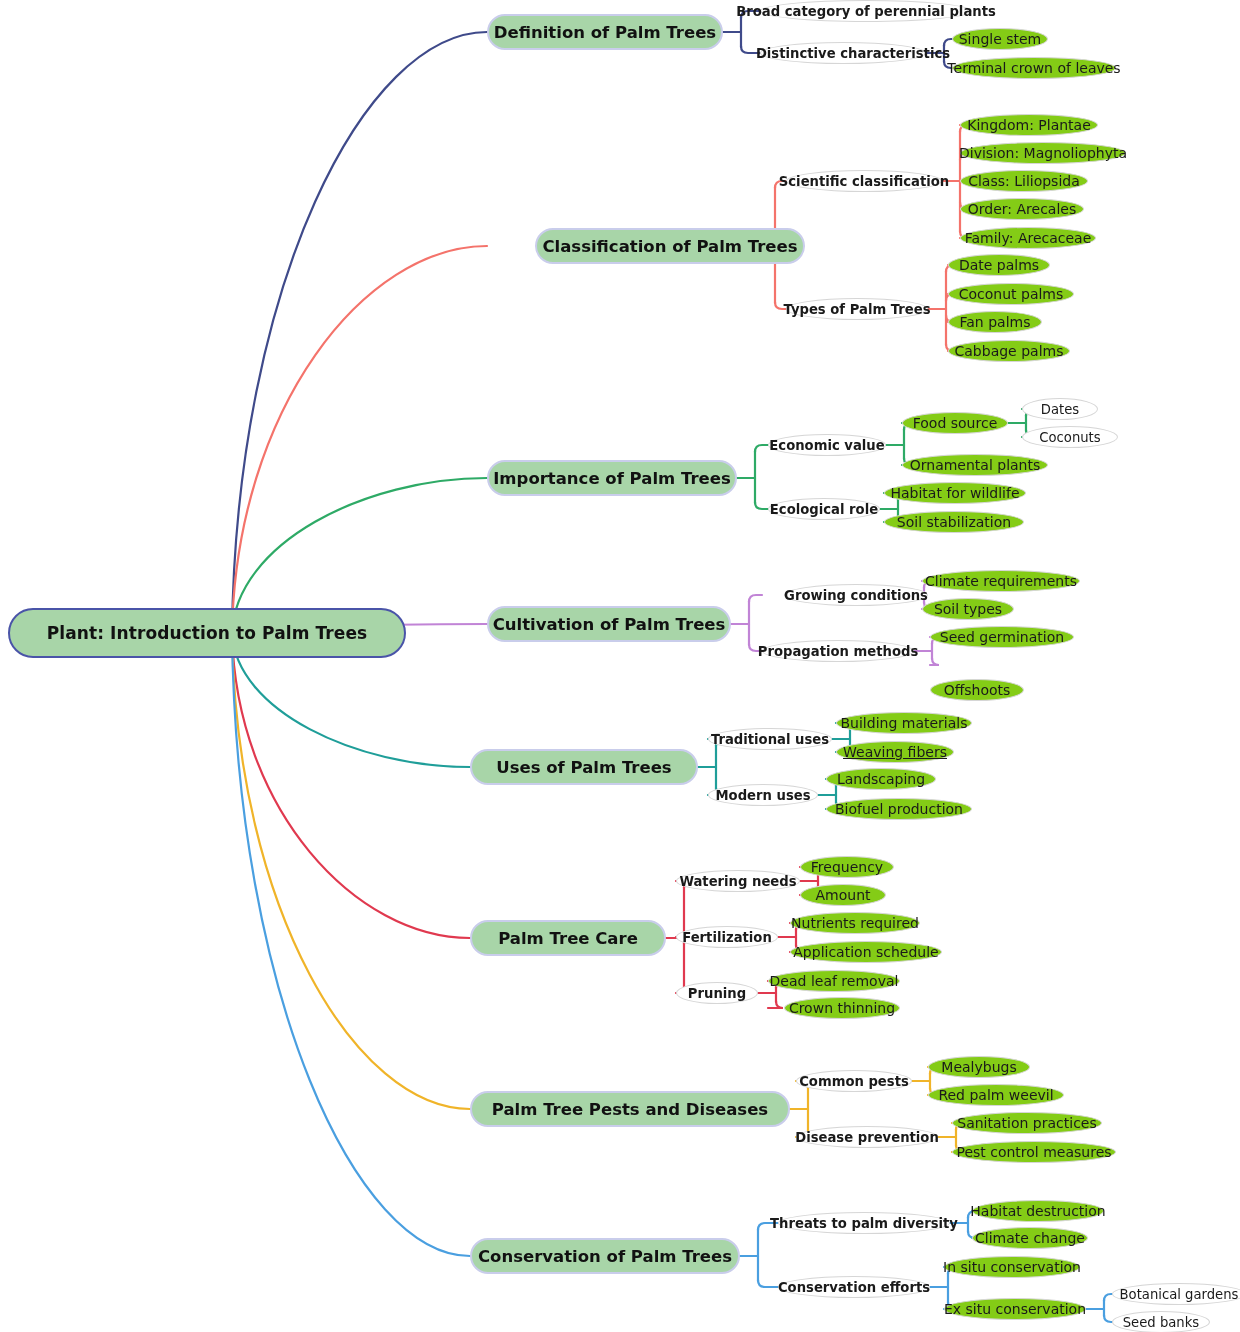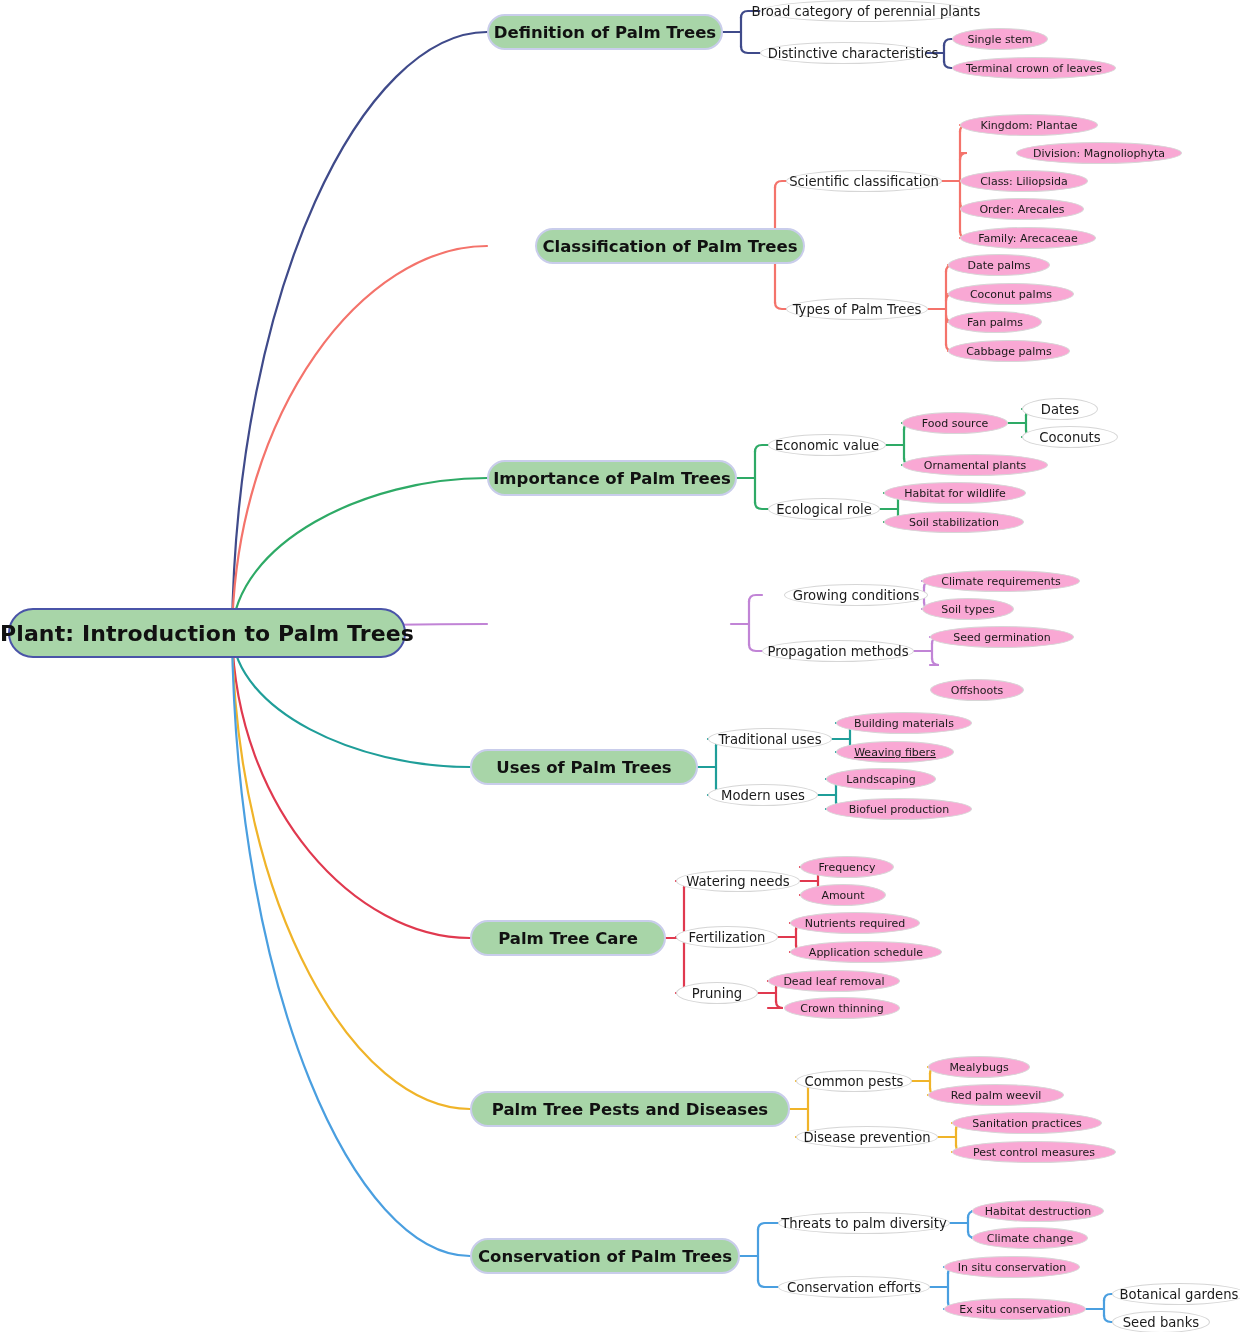--- a/index.html
+++ b/index.html
@@ -39,46 +39,46 @@
     align-items: center;
     justify-content: center;
     white-space: nowrap;
   }
   .node-root {
     background: #a8d5a8;
     border: 2.5px solid #4a54a8;
     border-radius: 28px;
     color: #111111;
     font-weight: bold;
-    font-size: 22px;
+    font-size: 17px;
     letter-spacing: 0.1px;
   }
   .node-l1 {
     background: #a8d5a8;
     border: 2.5px solid #c9cdeb;
     border-radius: 22px;
     color: #111111;
     font-weight: bold;
     font-size: 16.5px;
   }
   .node-l2 {
     background: #ffffff;
     border: 1.6px solid #d6d6d6;
     border-radius: 50%;
     color: #1a1a1a;
-    font-weight: normal;
+    font-weight: bold;
     font-size: 13.2px;
   }
   .node-l3 {
-    background: #f9a8d4;
+    background: #84cc16;
     border: 1.6px solid #d6d6d6;
     border-radius: 50%;
     color: #1a1a1a;
     font-weight: normal;
-    font-size: 11px;
+    font-size: 14px;
   }
   .node-l4 {
     background: #ffffff;
     border: 1.6px solid #d6d6d6;
     border-radius: 50%;
     color: #1a1a1a;
     font-weight: normal;
     font-size: 13.2px;
   }
 </style>
@@ -209,38 +209,39 @@
   <div id="node-layer">
       <div class="node node-root" style="left: 8px; top: 608px; width: 398px; height: 50px;">Plant: Introduction to Palm Trees</div>
       <div class="node node-l1" style="left: 487px; top: 14px; width: 236px; height: 36px;">Definition of Palm Trees</div>
       <div class="node node-l2" style="left: 760px; top: 0px; width: 212px; height: 22px;">Broad category of perennial plants</div>
       <div class="node node-l2" style="left: 760px; top: 42px; width: 166px; height: 22px; padding-left: 20px;">Distinctive characteristics</div>
       <div class="node node-l3" style="left: 952px; top: 28px; width: 96px; height: 22px;">Single stem</div>
       <div class="node node-l3" style="left: 952px; top: 57px; width: 164px; height: 22px;">Terminal crown of leaves</div>
       <div class="node node-l1" style="left: 487px; top: 228px; width: 270px; height: 36px; margin-left: 48px;">Classification of Palm Trees</div>
       <div class="node node-l2" style="left: 786px; top: 170px; width: 156px; height: 22px;">Scientific classification</div>
       <div class="node node-l3" style="left: 960px; top: 114px; width: 138px; height: 22px;">Kingdom: Plantae</div>
-      <div class="node node-l3" style="left: 1016px; top: 142px; width: 166px; height: 22px;">Division: Magnoliophyta</div>
+      <div class="node node-l3" style="left: 960px; top: 142px; width: 166px; height: 22px;">Division: Magnoliophyta</div>
       <div class="node node-l3" style="left: 960px; top: 170px; width: 128px; height: 22px;">Class: Liliopsida</div>
       <div class="node node-l3" style="left: 960px; top: 198px; width: 124px; height: 22px;">Order: Arecales</div>
       <div class="node node-l3" style="left: 960px; top: 227px; width: 136px; height: 22px;">Family: Arecaceae</div>
       <div class="node node-l2" style="left: 786px; top: 298px; width: 142px; height: 22px;">Types of Palm Trees</div>
       <div class="node node-l3" style="left: 948px; top: 254px; width: 102px; height: 22px;">Date palms</div>
       <div class="node node-l3" style="left: 948px; top: 283px; width: 126px; height: 22px;">Coconut palms</div>
       <div class="node node-l3" style="left: 948px; top: 311px; width: 94px; height: 22px;">Fan palms</div>
       <div class="node node-l3" style="left: 948px; top: 340px; width: 122px; height: 22px;">Cabbage palms</div>
       <div class="node node-l1" style="left: 487px; top: 460px; width: 250px; height: 36px;">Importance of Palm Trees</div>
       <div class="node node-l2" style="left: 768px; top: 434px; width: 118px; height: 22px;">Economic value</div>
       <div class="node node-l3" style="left: 902px; top: 412px; width: 106px; height: 22px;">Food source</div>
       <div class="node node-l4" style="left: 1022px; top: 398px; width: 76px; height: 22px;">Dates</div>
       <div class="node node-l4" style="left: 1022px; top: 426px; width: 96px; height: 22px;">Coconuts</div>
       <div class="node node-l3" style="left: 902px; top: 454px; width: 146px; height: 22px;">Ornamental plants</div>
       <div class="node node-l2" style="left: 768px; top: 498px; width: 112px; height: 22px;">Ecological role</div>
       <div class="node node-l3" style="left: 884px; top: 482px; width: 142px; height: 22px;">Habitat for wildlife</div>
       <div class="node node-l3" style="left: 884px; top: 511px; width: 140px; height: 22px;">Soil stabilization</div>
+      <div class="node node-l1" style="left: 487px; top: 606px; width: 244px; height: 36px;">Cultivation of Palm Trees</div>
       <div class="node node-l2" style="left: 784px; top: 584px; width: 144px; height: 22px;">Growing conditions</div>
       <div class="node node-l3" style="left: 922px; top: 570px; width: 158px; height: 22px;">Climate requirements</div>
       <div class="node node-l3" style="left: 922px; top: 598px; width: 92px; height: 22px;">Soil types</div>
       <div class="node node-l2" style="left: 762px; top: 640px; width: 152px; height: 22px;">Propagation methods</div>
       <div class="node node-l3" style="left: 930px; top: 626px; width: 144px; height: 22px;">Seed germination</div>
       <div class="node node-l3" style="left: 930px; top: 657px; width: 94px; height: 22px; margin-top: 22px;">Offshoots</div>
       <div class="node node-l1" style="left: 470px; top: 749px; width: 228px; height: 36px;">Uses of Palm Trees</div>
       <div class="node node-l2" style="left: 708px; top: 728px; width: 124px; height: 22px;">Traditional uses</div>
       <div class="node node-l3" style="left: 836px; top: 712px; width: 136px; height: 22px;">Building materials</div>
       <div class="node node-l3" style="left: 836px; top: 741px; width: 118px; height: 22px; text-decoration: underline;">Weaving fibers</div>

